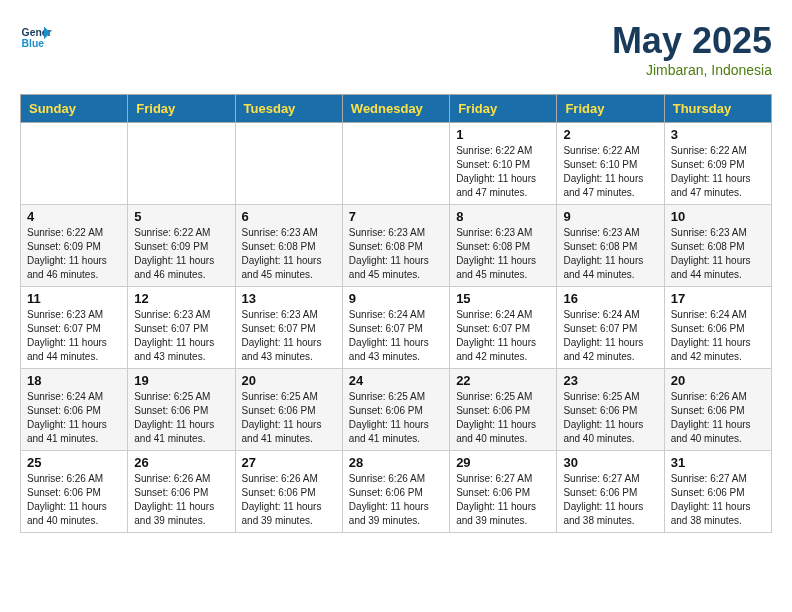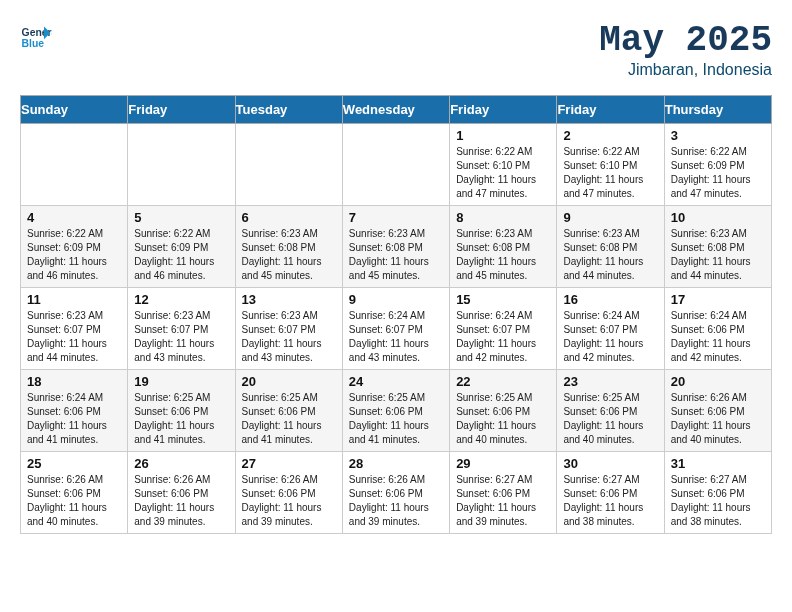--- a/index.html
+++ b/index.html
@@ -25,37 +25,36 @@
       width: 32px;
       height: 32px;
     }
     .title-block {
       text-align: right;
     }
     .month-title {
       font-size: 36px;
       font-weight: bold;
       color: #1a3a5c;
-      font-family: Liberation Mono, monospace;
     }
     .location {
-      font-size: 16px;
-      color: #0c4a6e;
+      font-size: 14px;
+      color: #4d7c0f;
     }
     .calendar {
       width: 100%;
       border-collapse: collapse;
       border: 1px solid #ccc;
     }
     .calendar th {
       background-color: #1a6faa;
-      color: #ffffff;
+      color: #fde047;
       font-size: 13px;
       font-weight: bold;
-      padding: 6px 0;
+      padding: 6px 8px;
       text-align: left;
       border: 1px solid #aaa;
     }
     .calendar td {
       vertical-align: top;
       border: 1px solid #ccc;
       padding: 4px 6px;
       width: 107px;
       min-height: 80px;
       font-size: 10.5px;

